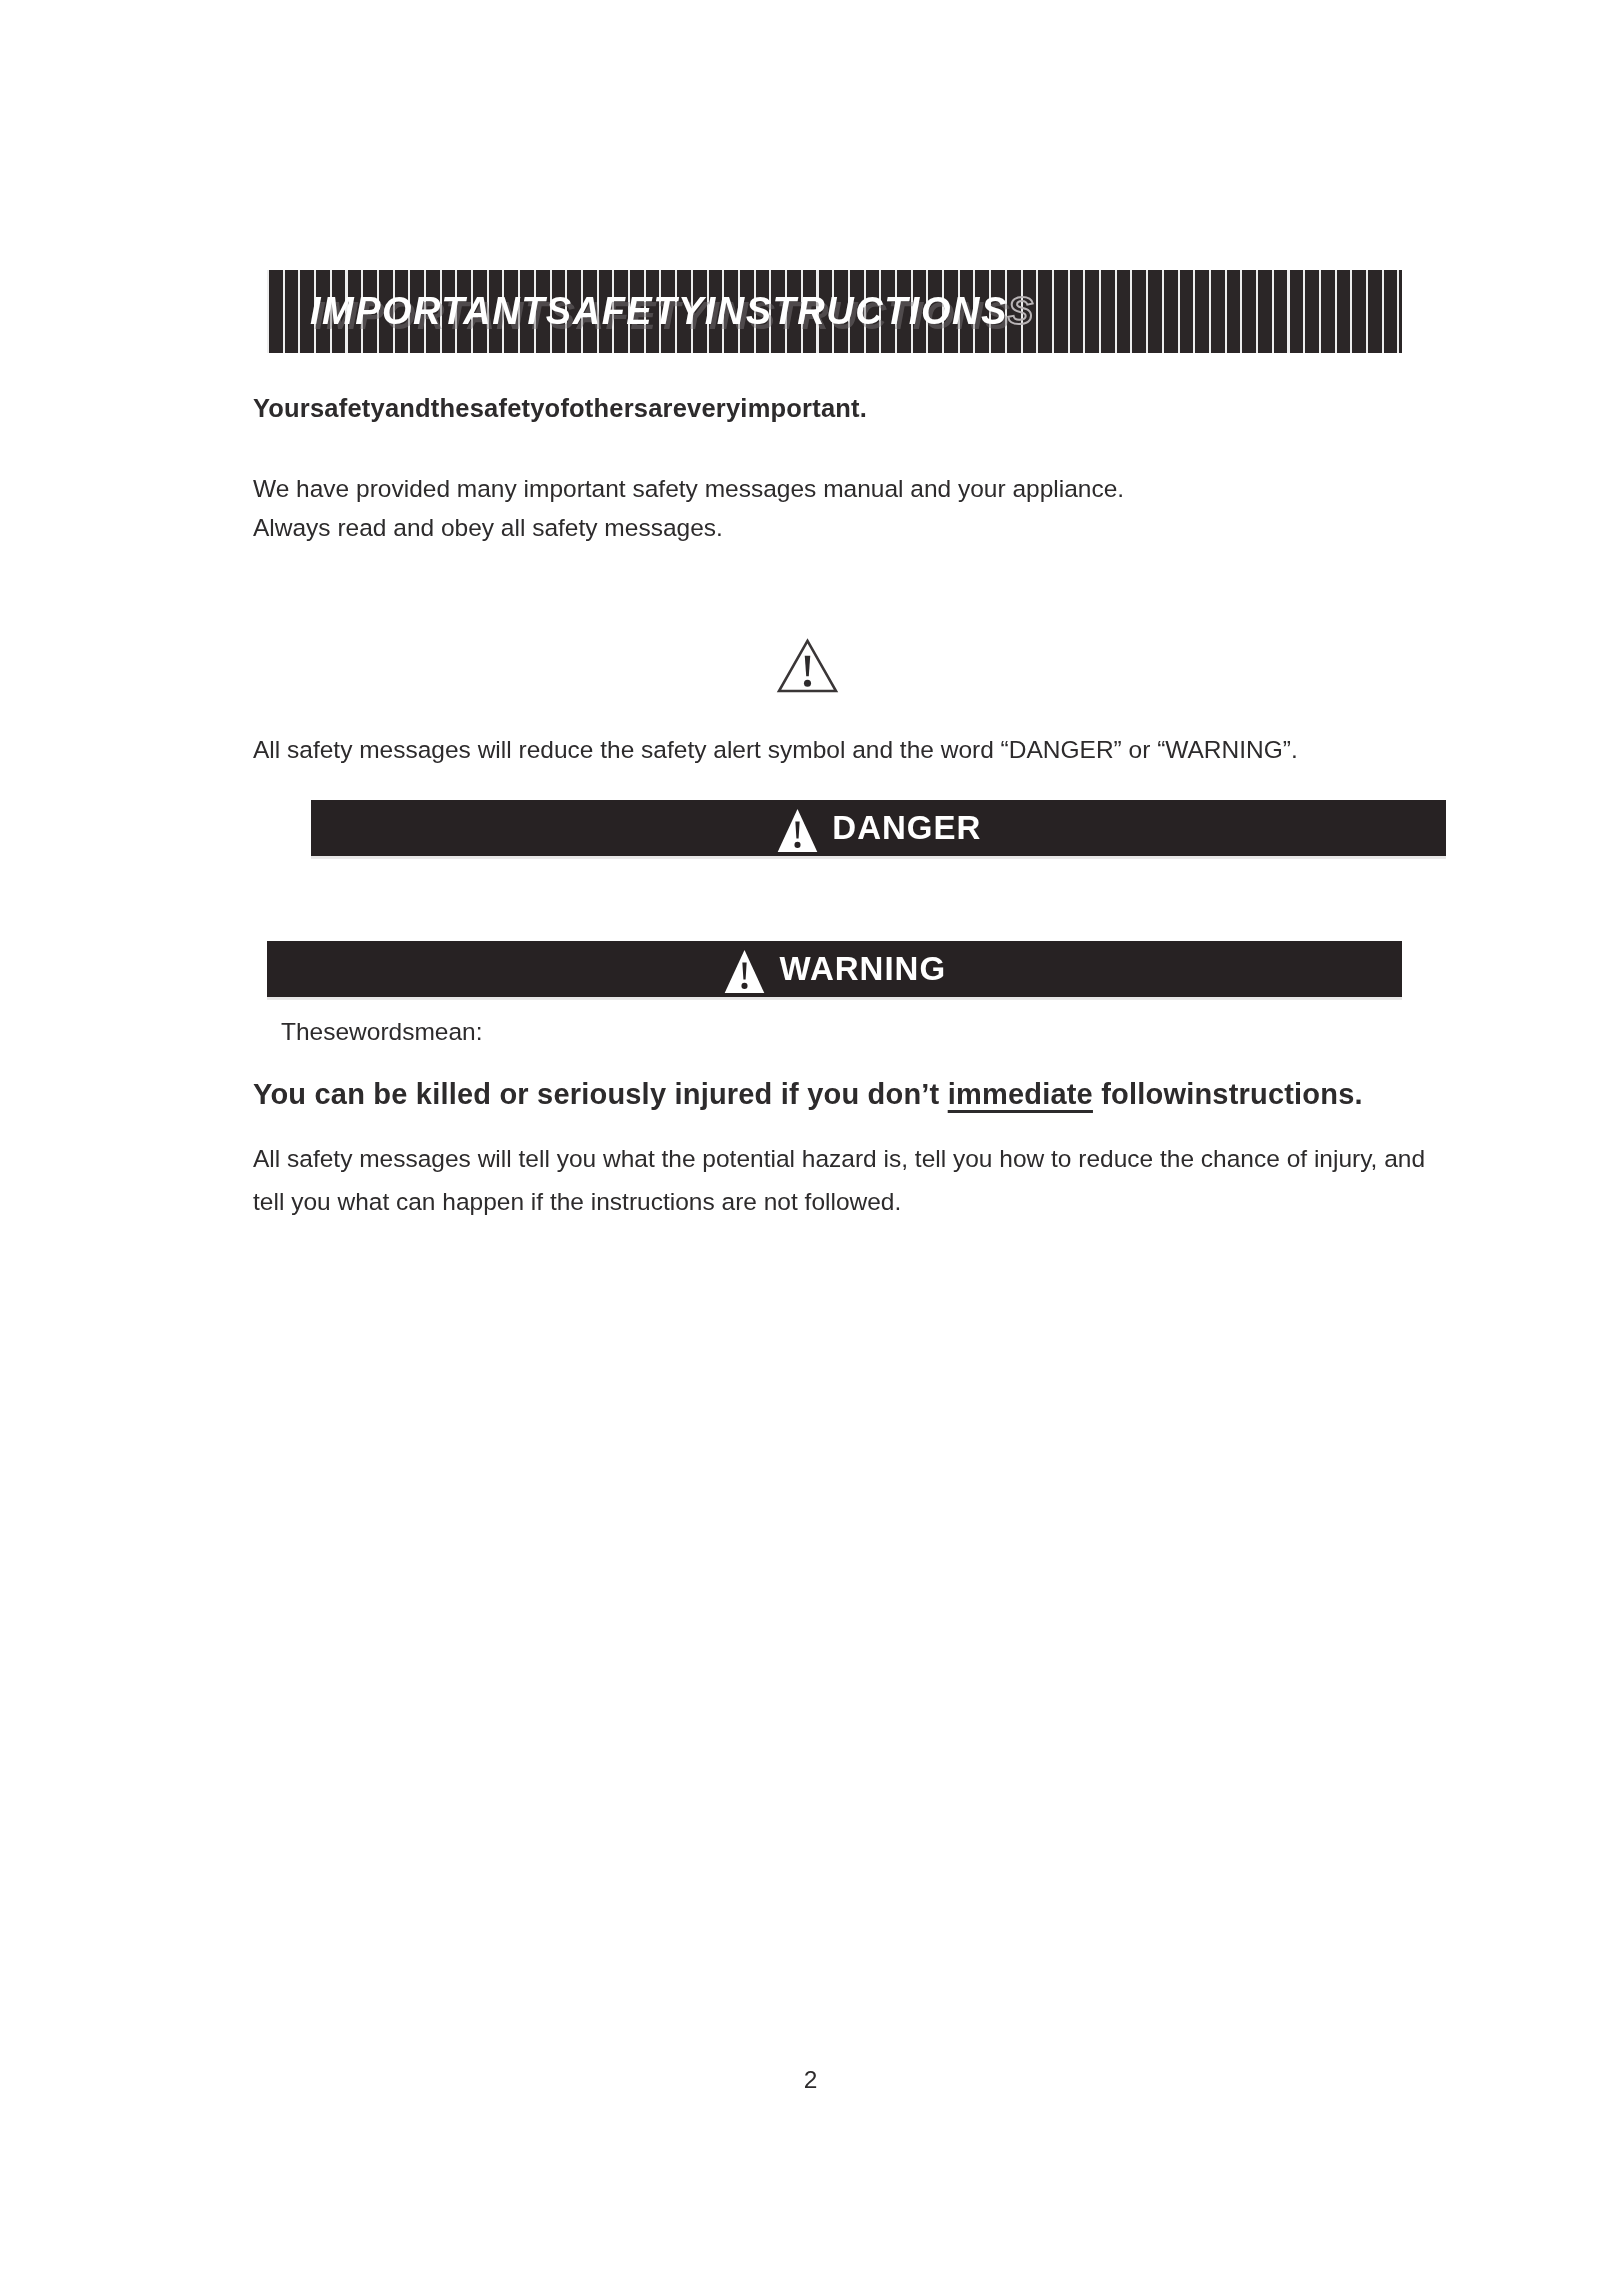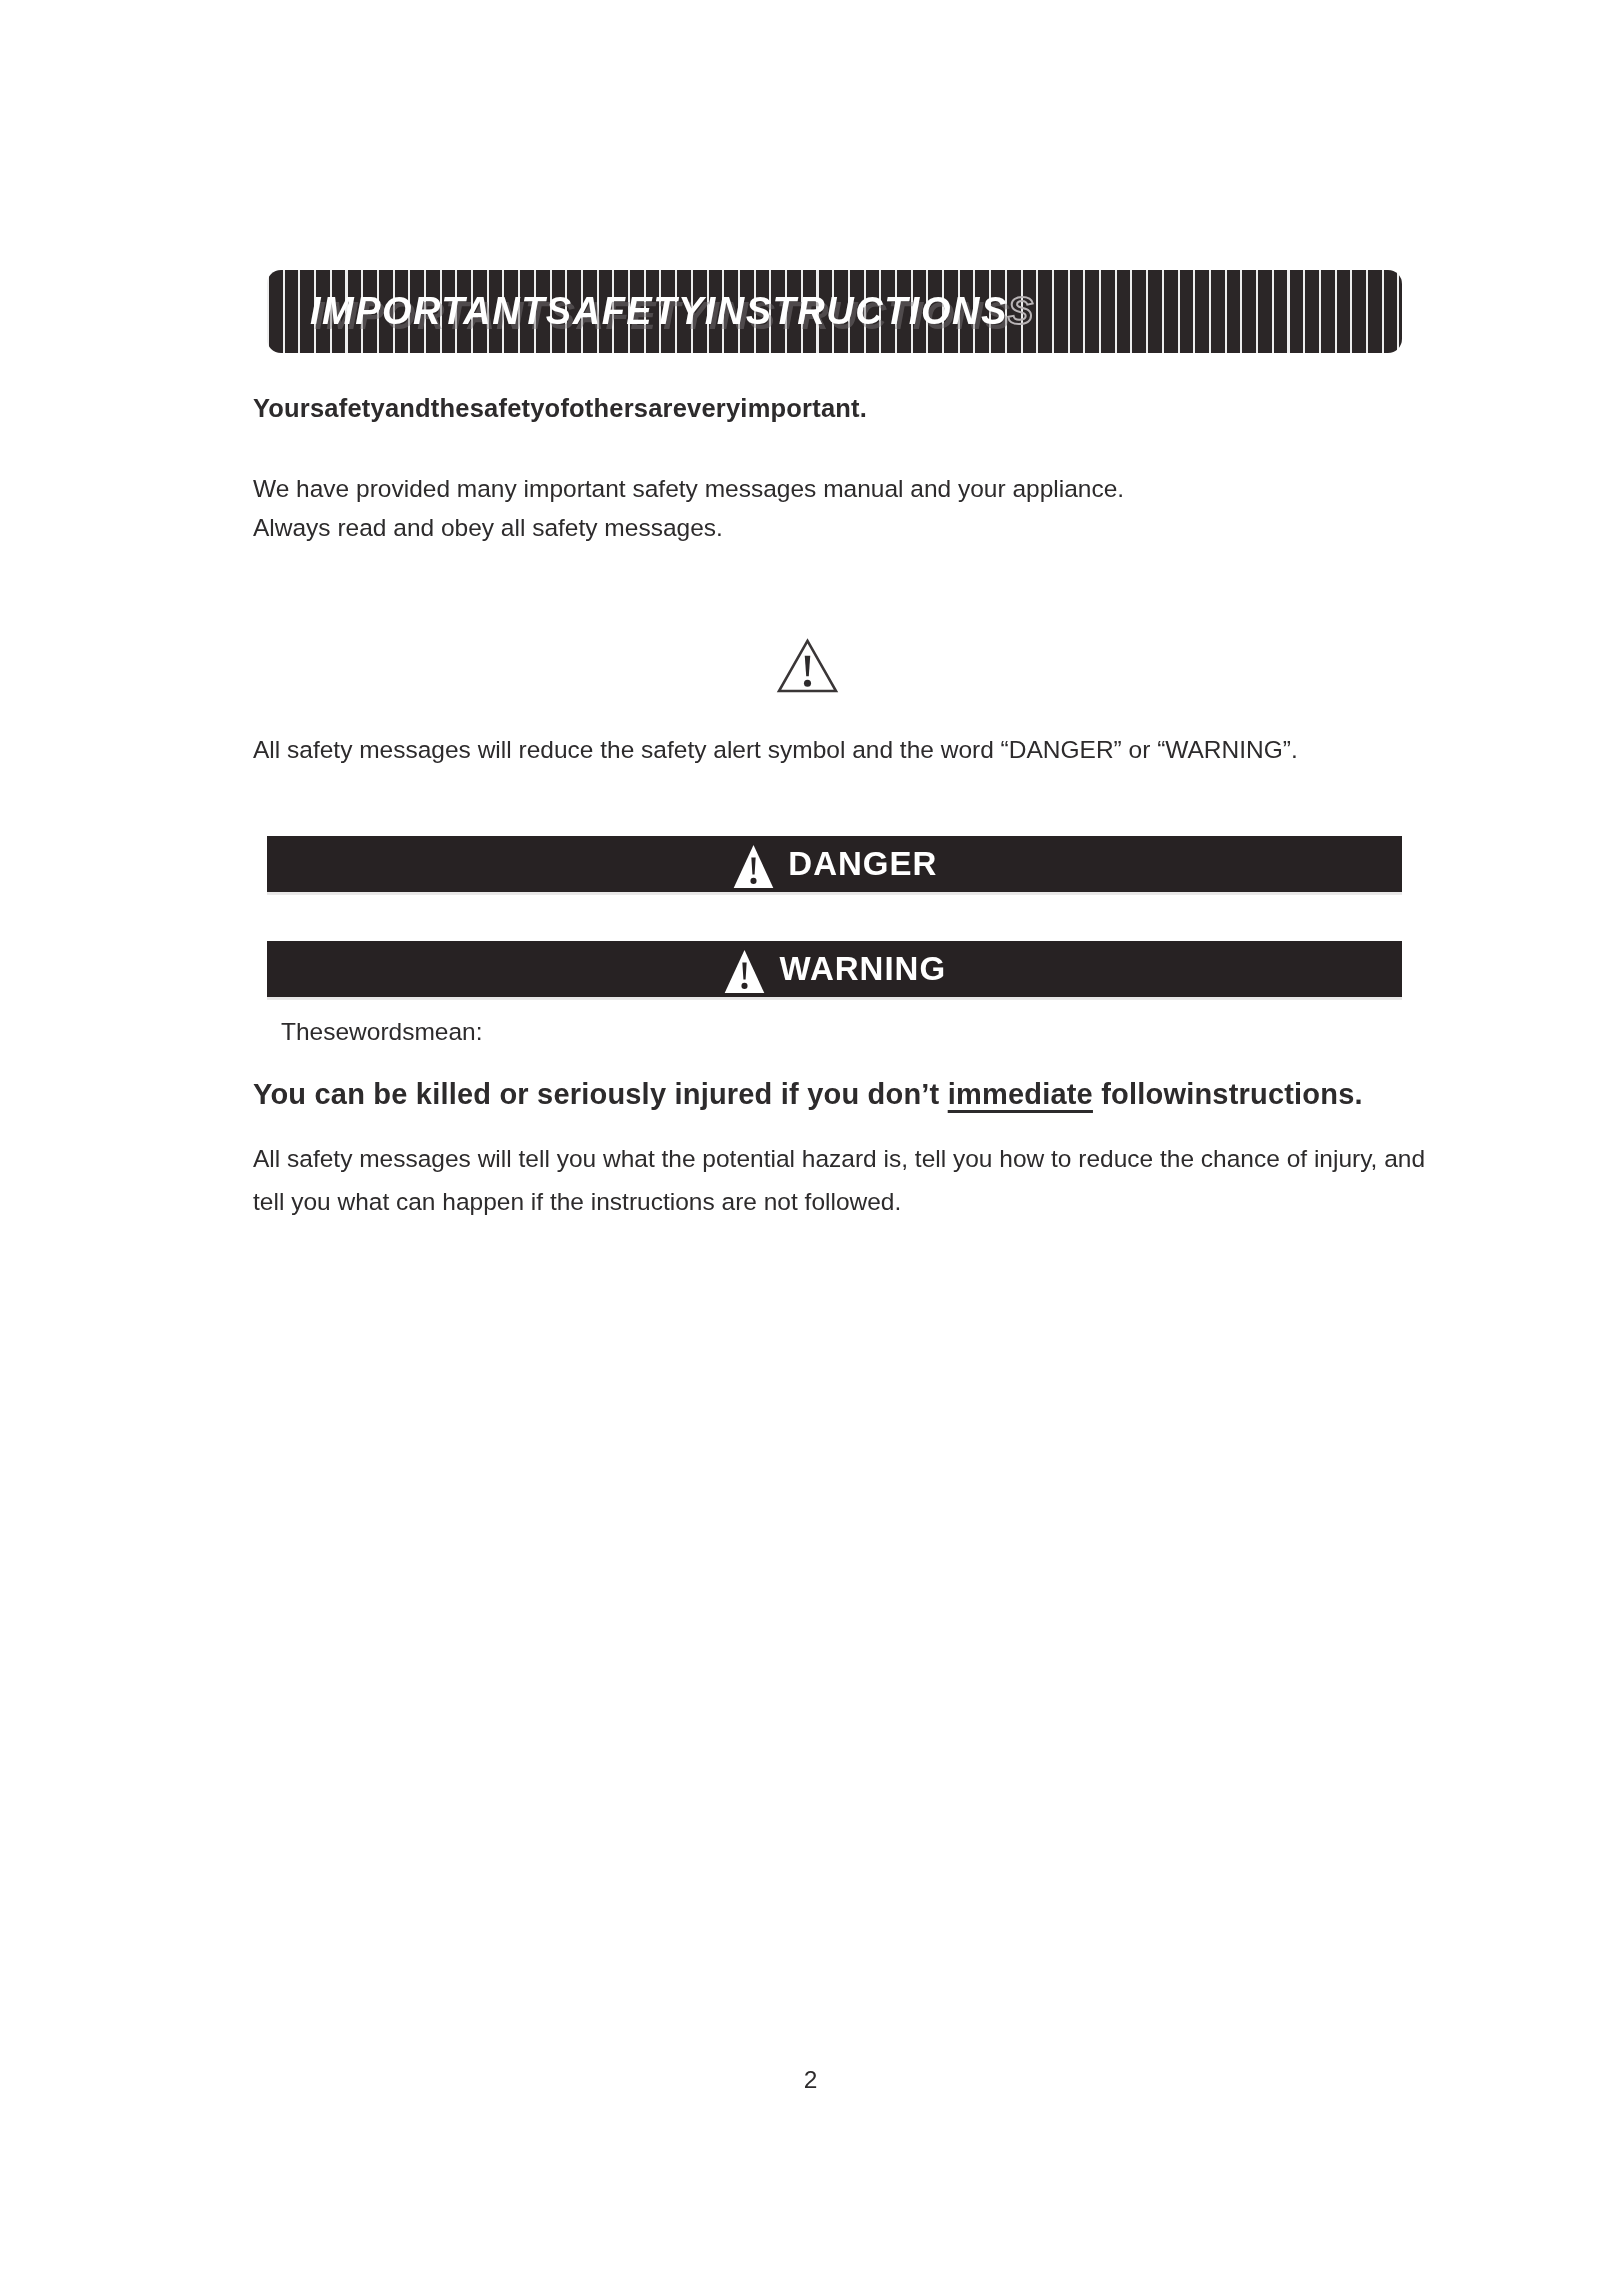--- a/index.html
+++ b/index.html
@@ -25,21 +25,20 @@
     width: 1135px;
     height: 83px;
     background:
       repeating-linear-gradient(90deg,
         rgba(255,255,255,0.92) 0px, rgba(255,255,255,0.92) 2px,
         rgba(255,255,255,0) 2px, rgba(255,255,255,0) 15.7px),
       #2b2627;
     display: flex;
     align-items: center;
     overflow: hidden;
-    border-radius: 14px;
   }
   .banner-title {
     padding-left: 43px;
     font-size: 38px;
     font-weight: bold;
     font-style: italic;
     letter-spacing: 1.5px;
     color: #ffffff;
     white-space: nowrap;
     text-shadow: 3.9px 4.9px 0 rgba(125,120,122,0.45);
@@ -112,21 +111,21 @@
     left: 267px;
     width: 1135px;
     height: 56px;
     background: #272223;
     display: flex;
     align-items: center;
     justify-content: center;
     gap: 13.7px;
     box-shadow: 0 2.9px 0 rgba(160,155,156,0.25);
   }
-  .danger-bar { top: 836px; }
+  .danger-bar { top: 800px; margin-left: 44px; }
   .warning-bar { top: 941px; justify-content: center; }
   .signal-icon {
     width: 43px;
     height: 45px;
     margin-top: 5.9px;
     flex: 0 0 auto;
   }
   .signal-label {
     color: #ffffff;
     font-size: 33px;

